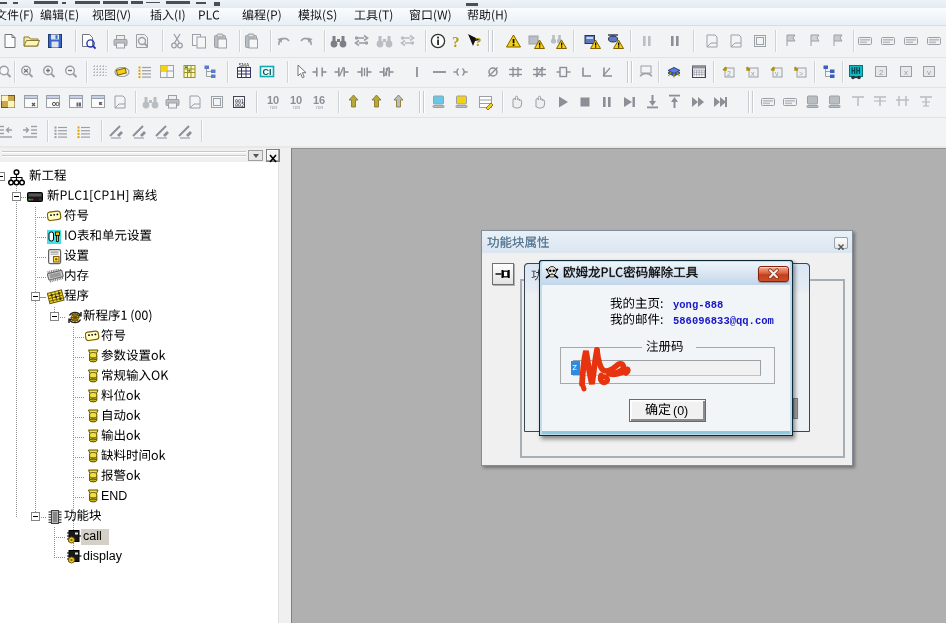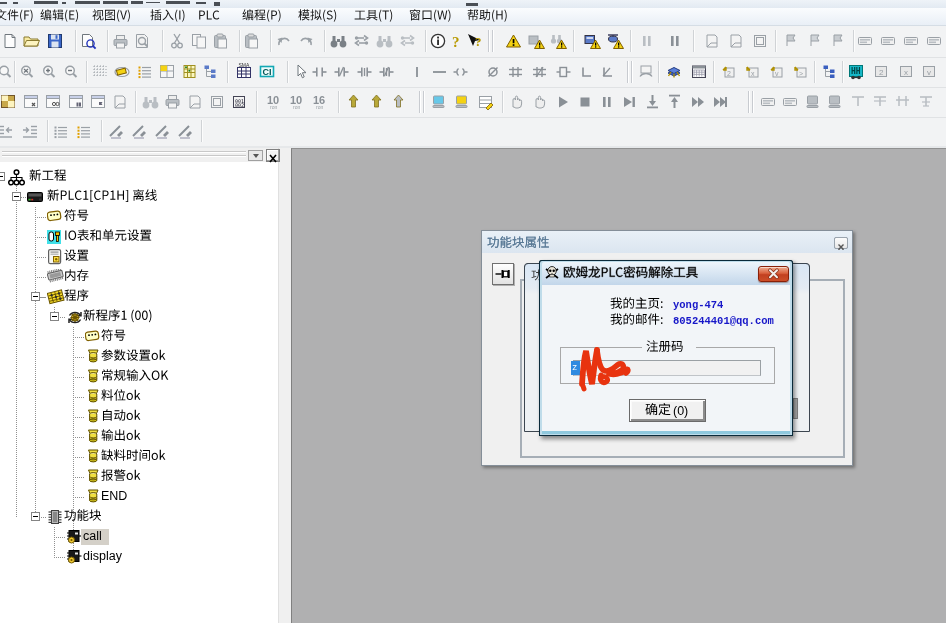--- a/index.html
+++ b/index.html
@@ -1155,22 +1155,22 @@
     <div style="position:absolute;left:758px;top:266px;width:31px;height:16px;border-radius:3px;border:1px solid #8a2008;background:linear-gradient(#efae92,#d9603c 45%,#c24020 55%,#cc4e28);box-shadow:inset 0 1px 0 rgba(255,255,255,0.55),0 1px 1px rgba(90,40,20,0.4);"><svg width="29" height="14">
         <path d="M11 3.2 L18 10.2 M18 3.2 L11 10.2" stroke="#8a3018" stroke-width="3.6" stroke-linecap="round"></path>
         <path d="M11 3.2 L18 10.2 M18 3.2 L11 10.2" stroke="#f4f0ec" stroke-width="2" stroke-linecap="round"></path>
       </svg></div>
     <svg style="position:absolute;left:610px;top:298px;overflow:visible" width="55" height="15">
       <path transform="translate(0,9.8)" d="M8.8 -9.7C9.5 -9.0 10.4 -8.1 10.8 -7.5L11.5 -8.1C11.1 -8.7 10.2 -9.6 9.5 -10.2ZM10.4 -5.3C10.0 -4.5 9.4 -3.8 8.8 -3.0C8.5 -3.9 8.4 -4.9 8.2 -5.9H11.8V-6.8H8.1C8.0 -7.9 8.0 -9.1 8.0 -10.4H7.0C7.0 -9.2 7.1 -8.0 7.2 -6.8H4.3V-9.0C5.1 -9.2 5.8 -9.3 6.4 -9.6L5.8 -10.4C4.5 -9.9 2.5 -9.5 0.8 -9.2C0.9 -9.0 1.0 -8.7 1.1 -8.4C1.8 -8.5 2.6 -8.7 3.4 -8.8V-6.8H0.7V-5.9H3.4V-3.7L0.5 -3.1L0.8 -2.2L3.4 -2.8V-0.2C3.4 0.0 3.3 0.1 3.1 0.1C2.9 0.1 2.1 0.1 1.3 0.1C1.5 0.3 1.6 0.8 1.7 1.0C2.7 1.0 3.4 1.0 3.8 0.8C4.2 0.7 4.3 0.4 4.3 -0.2V-3.0L6.6 -3.5L6.6 -4.4L4.3 -3.9V-5.9H7.3C7.4 -4.5 7.7 -3.3 8.0 -2.2C7.1 -1.4 6.1 -0.7 5.0 -0.2C5.2 -0.0 5.5 0.3 5.6 0.5C6.6 0.0 7.5 -0.6 8.3 -1.3C8.8 0.2 9.6 1.0 10.6 1.0C11.6 1.0 11.9 0.4 12.1 -1.7C11.8 -1.7 11.5 -2.0 11.3 -2.2C11.2 -0.6 11.1 0.1 10.7 0.1C10.1 0.1 9.5 -0.7 9.1 -2.0C9.9 -2.9 10.7 -3.9 11.2 -5.0Z M19.4 -5.3C20.1 -4.4 20.9 -3.1 21.3 -2.4L22.1 -2.9C21.7 -3.6 20.8 -4.8 20.1 -5.7ZM15.5 -10.5C15.4 -9.9 15.2 -9.1 15.0 -8.5H13.6V0.7H14.4V-0.3H17.9V-8.5H15.8C16.1 -9.0 16.3 -9.7 16.5 -10.4ZM14.4 -7.7H17.1V-5.0H14.4ZM14.4 -1.2V-4.2H17.1V-1.2ZM20.0 -10.6C19.6 -8.8 18.9 -7.1 18.0 -6.0C18.3 -5.9 18.6 -5.6 18.8 -5.5C19.2 -6.1 19.6 -6.8 20.0 -7.7H23.2C23.1 -2.7 22.9 -0.7 22.5 -0.3C22.3 -0.1 22.2 -0.1 21.9 -0.1C21.6 -0.1 20.9 -0.1 20.1 -0.2C20.2 0.1 20.3 0.5 20.4 0.7C21.1 0.8 21.8 0.8 22.2 0.8C22.7 0.7 23.0 0.6 23.2 0.2C23.7 -0.4 23.9 -2.3 24.1 -8.1C24.1 -8.2 24.1 -8.5 24.1 -8.5H20.3C20.5 -9.1 20.7 -9.7 20.9 -10.4Z M29.7 -9.9C30.4 -9.4 31.3 -8.6 31.8 -8.0H26.3V-7.1H30.7V-4.3H26.9V-3.4H30.7V-0.3H25.7V0.6H36.9V-0.3H31.8V-3.4H35.7V-4.3H31.8V-7.1H36.2V-8.0H32.1L32.8 -8.4C32.2 -9.0 31.2 -9.9 30.4 -10.5Z M43.3 -5.8V-3.5C43.3 -2.2 42.8 -0.7 38.1 0.2C38.3 0.4 38.6 0.8 38.7 1.0C43.6 -0.1 44.3 -1.8 44.3 -3.5V-5.8ZM44.3 -1.4C45.8 -0.7 47.6 0.3 48.6 1.0L49.1 0.3C48.2 -0.4 46.3 -1.4 44.9 -2.0ZM39.6 -7.4V-1.6H40.6V-6.6H47.0V-1.6H48.0V-7.4H43.5C43.7 -7.9 44.0 -8.4 44.2 -8.9H49.2V-9.8H38.4V-8.9H43.1C43.0 -8.5 42.7 -7.9 42.5 -7.4Z M51.7 -4.9C52.2 -4.9 52.6 -5.2 52.6 -5.8C52.6 -6.3 52.2 -6.6 51.7 -6.6C51.3 -6.6 50.9 -6.3 50.9 -5.8C50.9 -5.2 51.3 -4.9 51.7 -4.9ZM51.7 0.2C52.2 0.2 52.6 -0.2 52.6 -0.7C52.6 -1.2 52.2 -1.6 51.7 -1.6C51.3 -1.6 50.9 -1.2 50.9 -0.7C50.9 -0.2 51.3 0.2 51.7 0.2Z" fill="#000"></path>
     </svg>
     <svg style="position:absolute;left:610px;top:314px;overflow:visible" width="55" height="15">
       <path transform="translate(0,9.8)" d="M8.8 -9.7C9.5 -9.0 10.4 -8.1 10.8 -7.5L11.5 -8.1C11.1 -8.7 10.2 -9.6 9.5 -10.2ZM10.4 -5.3C10.0 -4.5 9.4 -3.8 8.8 -3.0C8.5 -3.9 8.4 -4.9 8.2 -5.9H11.8V-6.8H8.1C8.0 -7.9 8.0 -9.1 8.0 -10.4H7.0C7.0 -9.2 7.1 -8.0 7.2 -6.8H4.3V-9.0C5.1 -9.2 5.8 -9.3 6.4 -9.6L5.8 -10.4C4.5 -9.9 2.5 -9.5 0.8 -9.2C0.9 -9.0 1.0 -8.7 1.1 -8.4C1.8 -8.5 2.6 -8.7 3.4 -8.8V-6.8H0.7V-5.9H3.4V-3.7L0.5 -3.1L0.8 -2.2L3.4 -2.8V-0.2C3.4 0.0 3.3 0.1 3.1 0.1C2.9 0.1 2.1 0.1 1.3 0.1C1.5 0.3 1.6 0.8 1.7 1.0C2.7 1.0 3.4 1.0 3.8 0.8C4.2 0.7 4.3 0.4 4.3 -0.2V-3.0L6.6 -3.5L6.6 -4.4L4.3 -3.9V-5.9H7.3C7.4 -4.5 7.7 -3.3 8.0 -2.2C7.1 -1.4 6.1 -0.7 5.0 -0.2C5.2 -0.0 5.5 0.3 5.6 0.5C6.6 0.0 7.5 -0.6 8.3 -1.3C8.8 0.2 9.6 1.0 10.6 1.0C11.6 1.0 11.9 0.4 12.1 -1.7C11.8 -1.7 11.5 -2.0 11.3 -2.2C11.2 -0.6 11.1 0.1 10.7 0.1C10.1 0.1 9.5 -0.7 9.1 -2.0C9.9 -2.9 10.7 -3.9 11.2 -5.0Z M19.4 -5.3C20.1 -4.4 20.9 -3.1 21.3 -2.4L22.1 -2.9C21.7 -3.6 20.8 -4.8 20.1 -5.7ZM15.5 -10.5C15.4 -9.9 15.2 -9.1 15.0 -8.5H13.6V0.7H14.4V-0.3H17.9V-8.5H15.8C16.1 -9.0 16.3 -9.7 16.5 -10.4ZM14.4 -7.7H17.1V-5.0H14.4ZM14.4 -1.2V-4.2H17.1V-1.2ZM20.0 -10.6C19.6 -8.8 18.9 -7.1 18.0 -6.0C18.3 -5.9 18.6 -5.6 18.8 -5.5C19.2 -6.1 19.6 -6.8 20.0 -7.7H23.2C23.1 -2.7 22.9 -0.7 22.5 -0.3C22.3 -0.1 22.2 -0.1 21.9 -0.1C21.6 -0.1 20.9 -0.1 20.1 -0.2C20.2 0.1 20.3 0.5 20.4 0.7C21.1 0.8 21.8 0.8 22.2 0.8C22.7 0.7 23.0 0.6 23.2 0.2C23.7 -0.4 23.9 -2.3 24.1 -8.1C24.1 -8.2 24.1 -8.5 24.1 -8.5H20.3C20.5 -9.1 20.7 -9.7 20.9 -10.4Z M26.9 -4.3H28.4V-1.4H26.9ZM26.9 -5.1V-7.8H28.4V-5.1ZM30.8 -4.3V-1.4H29.2V-4.3ZM30.8 -5.1H29.2V-7.8H30.8ZM28.4 -10.5V-8.6H26.1V0.2H26.9V-0.6H30.8V0.0H31.6V-8.6H29.3V-10.5ZM32.8 -9.8V1.0H33.6V-8.9H35.7C35.3 -8.0 34.8 -6.7 34.4 -5.6C35.5 -4.5 35.8 -3.5 35.8 -2.8C35.8 -2.3 35.8 -1.9 35.5 -1.8C35.4 -1.7 35.2 -1.7 35.0 -1.7C34.7 -1.6 34.4 -1.6 34.0 -1.7C34.1 -1.4 34.2 -1.0 34.2 -0.8C34.6 -0.8 35.0 -0.8 35.3 -0.8C35.6 -0.8 35.9 -0.9 36.1 -1.1C36.5 -1.3 36.7 -2.0 36.7 -2.7C36.7 -3.6 36.4 -4.5 35.3 -5.7C35.8 -6.9 36.4 -8.3 36.9 -9.5L36.2 -9.9L36.1 -9.8Z M41.5 -4.3V-3.4H45.0V1.0H46.0V-3.4H49.4V-4.3H46.0V-7.0H48.9V-7.9H46.0V-10.4H45.0V-7.9H43.4C43.5 -8.5 43.7 -9.1 43.8 -9.7L42.9 -9.9C42.6 -8.2 42.1 -6.6 41.4 -5.6C41.6 -5.5 42.0 -5.2 42.2 -5.1C42.5 -5.6 42.8 -6.3 43.1 -7.0H45.0V-4.3ZM40.9 -10.5C40.2 -8.6 39.1 -6.7 37.9 -5.5C38.1 -5.2 38.3 -4.8 38.4 -4.5C38.8 -5.0 39.2 -5.5 39.6 -6.0V1.0H40.5V-7.5C41.0 -8.3 41.4 -9.3 41.7 -10.2Z M51.7 -4.9C52.2 -4.9 52.6 -5.2 52.6 -5.8C52.6 -6.3 52.2 -6.6 51.7 -6.6C51.3 -6.6 50.9 -6.3 50.9 -5.8C50.9 -5.2 51.3 -4.9 51.7 -4.9ZM51.7 0.2C52.2 0.2 52.6 -0.2 52.6 -0.7C52.6 -1.2 52.2 -1.6 51.7 -1.6C51.3 -1.6 50.9 -1.2 50.9 -0.7C50.9 -0.2 51.3 0.2 51.7 0.2Z" fill="#000"></path>
     </svg>
-    <div style="position:absolute;left:673px;top:299px;font-family:'Liberation Mono',monospace;font-size:10.5px;font-weight:bold;color:#1616c8;letter-spacing:0px;">yong-474</div>
-    <div style="position:absolute;left:673px;top:315px;font-family:'Liberation Mono',monospace;font-size:10.5px;font-weight:bold;color:#1616c8;letter-spacing:0px;">805244401@qq.com</div>
+    <div style="position:absolute;left:673px;top:299px;font-family:'Liberation Mono',monospace;font-size:10.5px;font-weight:bold;color:#1616c8;letter-spacing:0px;">yong-888</div>
+    <div style="position:absolute;left:673px;top:315px;font-family:'Liberation Mono',monospace;font-size:10.5px;font-weight:bold;color:#1616c8;letter-spacing:0px;">586096833@qq.com</div>
     <div style="position:absolute;left:560px;top:347px;width:215px;height:37px;border:1px solid #a8a8a8;"></div>
     <div style="position:absolute;left:642px;top:341px;width:54px;height:13px;background:#f2f5f8;"></div>
     <svg style="position:absolute;left:646px;top:341px;overflow:visible" width="39" height="15">
       <path transform="translate(0,9.8)" d="M1.2 -9.7C2.0 -9.3 3.0 -8.7 3.6 -8.3L4.1 -9.1C3.6 -9.4 2.5 -10.0 1.7 -10.4ZM0.5 -6.2C1.3 -5.8 2.3 -5.2 2.8 -4.9L3.4 -5.6C2.8 -6.0 1.8 -6.6 1.0 -6.9ZM0.9 0.2 1.7 0.9C2.4 -0.3 3.3 -1.9 4.0 -3.2L3.3 -3.8C2.6 -2.4 1.6 -0.7 0.9 0.2ZM6.9 -10.2C7.3 -9.6 7.7 -8.7 7.9 -8.2L8.8 -8.5C8.6 -9.1 8.1 -9.9 7.7 -10.6ZM4.2 -8.1V-7.2H7.5V-4.4H4.7V-3.5H7.5V-0.3H3.8V0.6H12.0V-0.3H8.4V-3.5H11.3V-4.4H8.4V-7.2H11.7V-8.1Z M19.3 -9.7V-5.8V-5.5H18.0V-9.7H14.4V-5.8V-5.5H13.0V-4.6H14.4C14.3 -3.0 14.1 -1.0 13.0 0.4C13.2 0.5 13.6 0.9 13.7 1.1C14.8 -0.5 15.2 -2.8 15.3 -4.6H17.1V-0.2C17.1 0.0 17.0 0.1 16.9 0.1C16.7 0.1 16.1 0.1 15.5 0.1C15.6 0.3 15.7 0.7 15.8 0.9C16.6 0.9 17.2 0.9 17.5 0.7C17.9 0.6 18.0 0.3 18.0 -0.2V-4.6H19.3C19.2 -3.0 19.0 -1.1 18.0 0.4C18.2 0.5 18.6 0.9 18.7 1.0C19.8 -0.5 20.1 -2.8 20.2 -4.6H22.2V-0.2C22.2 0.0 22.1 0.1 22.0 0.1C21.8 0.1 21.2 0.1 20.5 0.1C20.7 0.4 20.8 0.8 20.8 1.0C21.8 1.0 22.3 1.0 22.7 0.8C23.0 0.7 23.1 0.4 23.1 -0.1V-4.6H24.5V-5.5H23.1V-9.7ZM15.3 -8.8H17.1V-5.5H15.3V-5.8ZM20.2 -5.5V-5.8V-8.8H22.2V-5.5Z M30.1 -2.6V-1.7H34.9V-2.6ZM31.1 -8.1C31.1 -6.9 30.9 -5.2 30.7 -4.2H31.0L35.8 -4.2C35.5 -1.5 35.3 -0.4 35.0 -0.0C34.8 0.1 34.7 0.1 34.5 0.1C34.2 0.1 33.7 0.1 33.1 0.1C33.2 0.3 33.3 0.7 33.4 0.9C34.0 1.0 34.5 1.0 34.9 0.9C35.2 0.9 35.5 0.8 35.7 0.5C36.1 0.1 36.4 -1.2 36.7 -4.6C36.7 -4.7 36.8 -5.0 36.8 -5.0H35.2C35.4 -6.6 35.6 -8.4 35.7 -9.7L35.0 -9.8L34.9 -9.8H30.5V-8.9H34.7C34.6 -7.8 34.5 -6.3 34.3 -5.0H31.7C31.8 -5.9 31.9 -7.1 32.0 -8.1ZM25.6 -9.8V-9.0H27.2C26.8 -7.1 26.2 -5.3 25.4 -4.1C25.5 -3.9 25.7 -3.3 25.8 -3.1C26.0 -3.4 26.2 -3.7 26.4 -4.1V0.4H27.3V-0.6H29.6V-6.0H27.3C27.6 -6.9 27.9 -7.9 28.1 -9.0H29.9V-9.8ZM27.3 -5.1H28.7V-1.4H27.3Z" fill="#000"></path>
     </svg>
     <div style="position:absolute;left:573px;top:360px;width:188px;height:16px;background:#f1f1f1;border:1px solid #9aa0a4;border-bottom-color:#c0c4c8;"></div>
     <div style="position:absolute;left:571px;top:361px;width:9px;height:14px;background:#2f8ae0;"></div>
     <div style="position:absolute;left:572px;top:363px;font-family:'Liberation Mono',monospace;font-size:9px;color:#fff;">z</div>
     <svg style="position:absolute;left:569px;top:340px" width="66" height="52" viewBox="0 0 66 52">
 <g fill="none" stroke="#e8330f" stroke-linecap="round">

